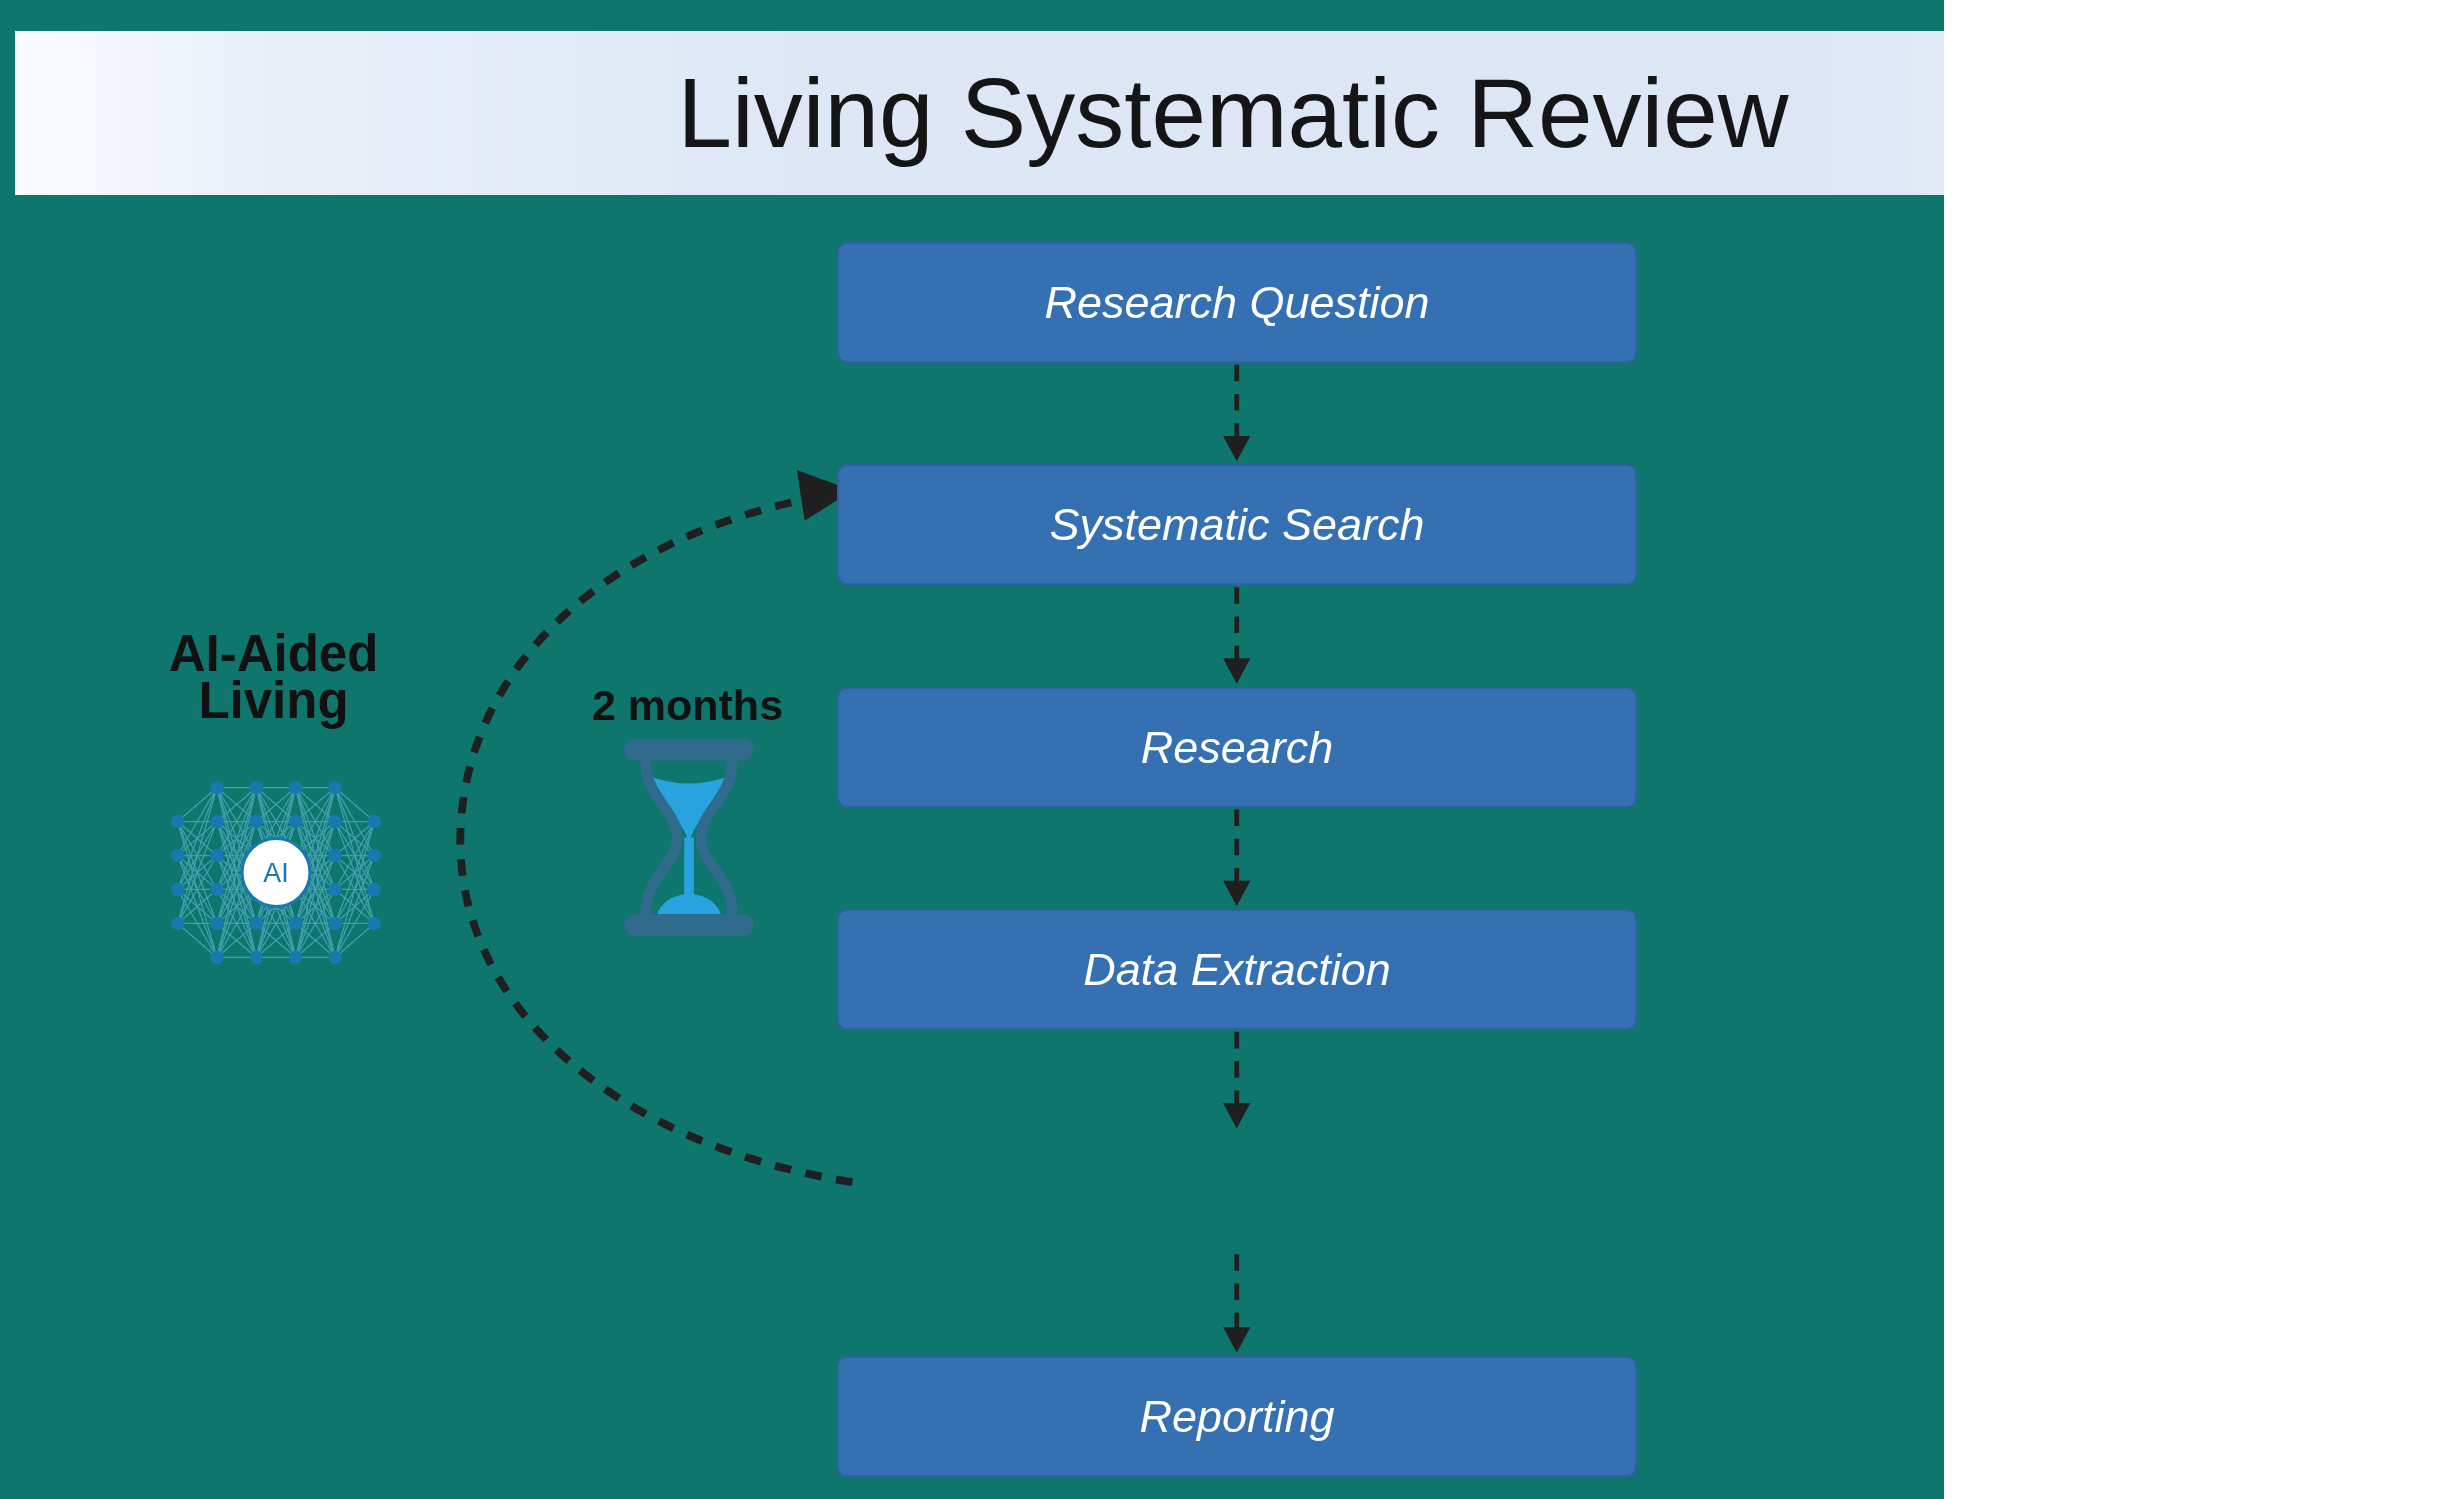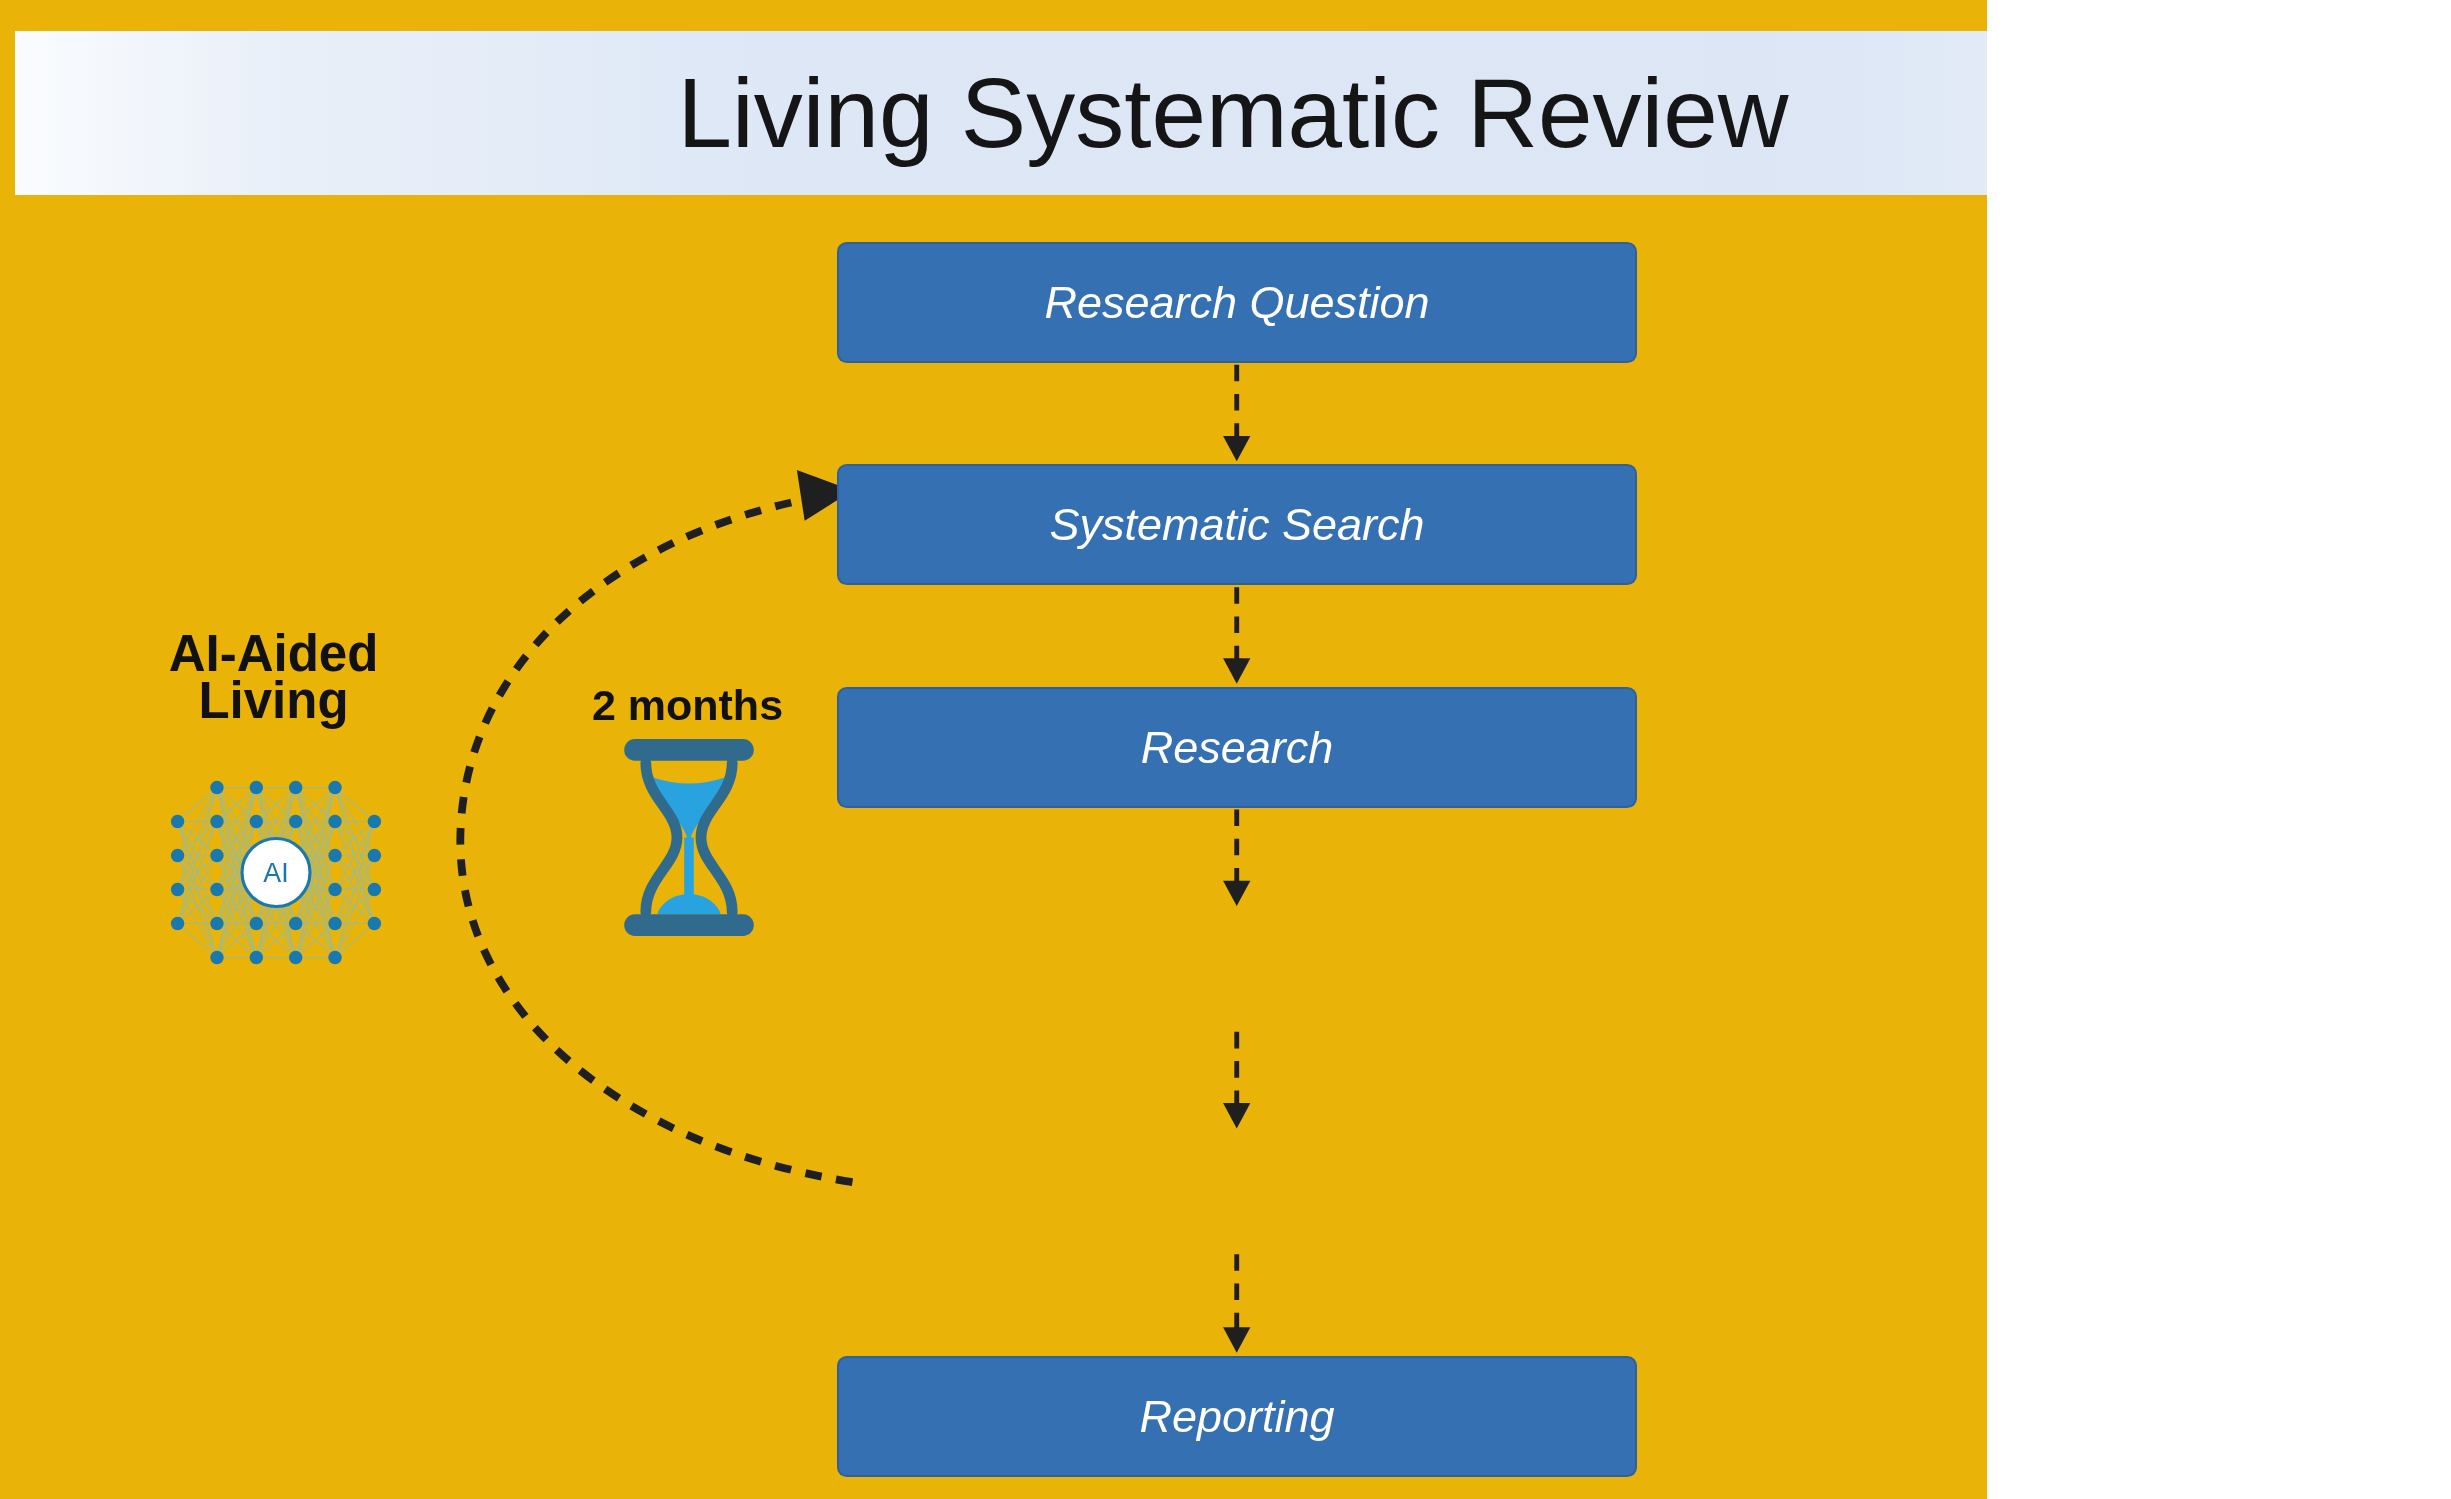--- a/index.html
+++ b/index.html
@@ -1,17 +1,17 @@
 <!DOCTYPE html>
 <html><head>
 <meta charset="utf-8">
 <style>
   html,body{margin:0;padding:0;background:#ffffff;}
   body{width:2452px;height:1500px;position:relative;font-family:"Liberation Sans","DejaVu Sans",sans-serif;}
-  .canvas{position:absolute;left:0;top:0;width:1944px;height:1500px;background:#eab308;overflow:hidden;padding-left:43px;}
+  .canvas{position:absolute;left:0;top:0;width:1944px;height:1500px;background:#0f766e;overflow:hidden;}
 
   
   .title-band{
     position:absolute;left:14.6px;top:31px;width:2437px;height:164px;
     background:linear-gradient(90deg,#fafcfe 0%,#eaf0f9 10%,#dde7f6 32%,#dce6f5 72%,#eff4fb 100%);
     display:flex;align-items:center;justify-content:center;
   }
   .title-band .title{
     font-size:98px;font-weight:500;color:#151515;letter-spacing:0px;white-space:nowrap;
   }
@@ -79,20 +79,23 @@
   </svg>
 
   <div class="step" style="top:242px">
     <span class="step-label">Research Question</span>
   </div>
   <div class="step" style="top:464px">
     <span class="step-label">Systematic Search</span>
   </div>
   <div class="step" style="top:687px">
     <span class="step-label">Research</span>
+  </div>
+  <div class="step" style="top:909px">
+    <span class="step-label">Data Extraction</span>
   </div>
   <div class="step" style="top:1356px">
     <span class="step-label">Reporting</span>
   </div>
 
   <div class="update-label">
     <div>AI-Aided</div>
     <div>Living</div>
   </div>
 

